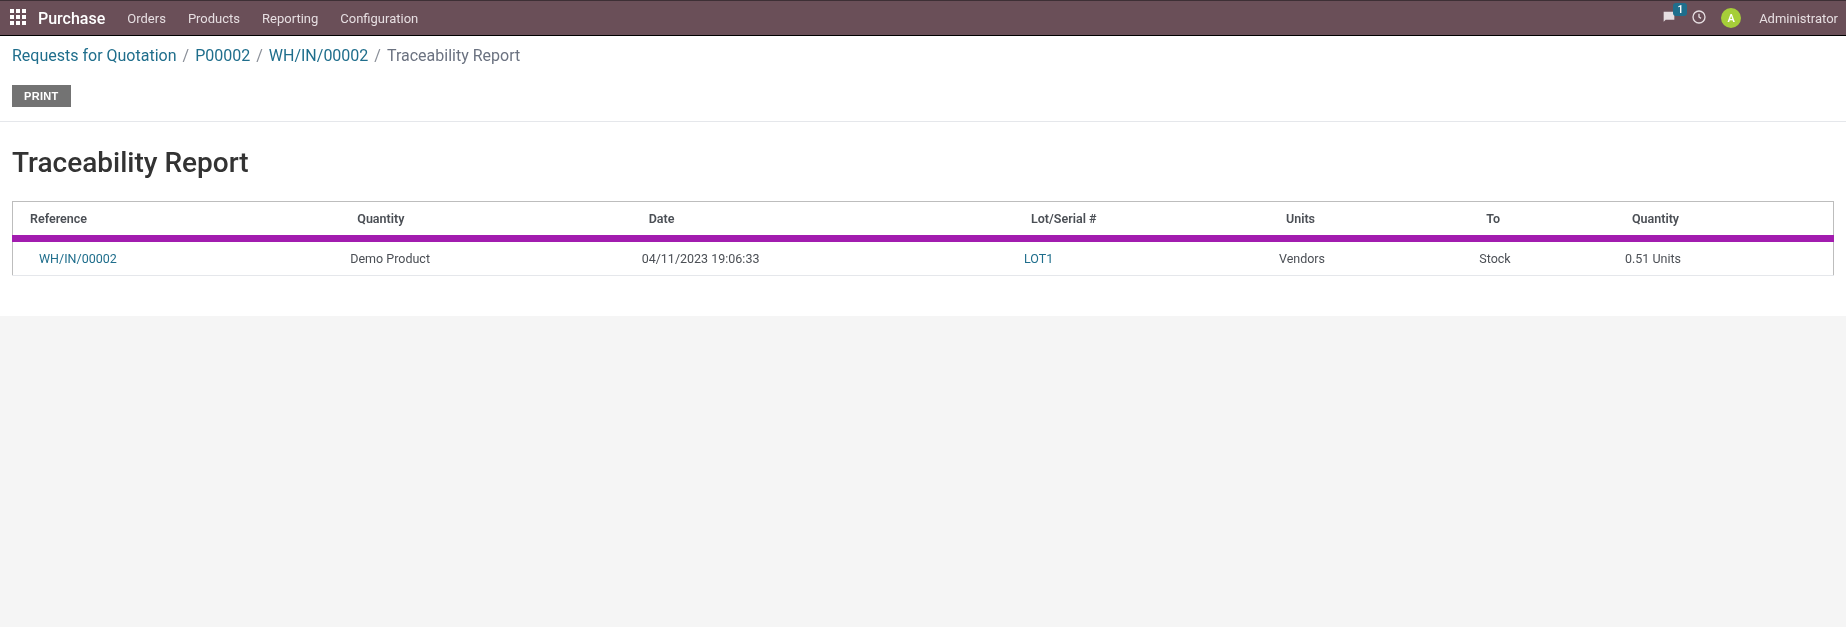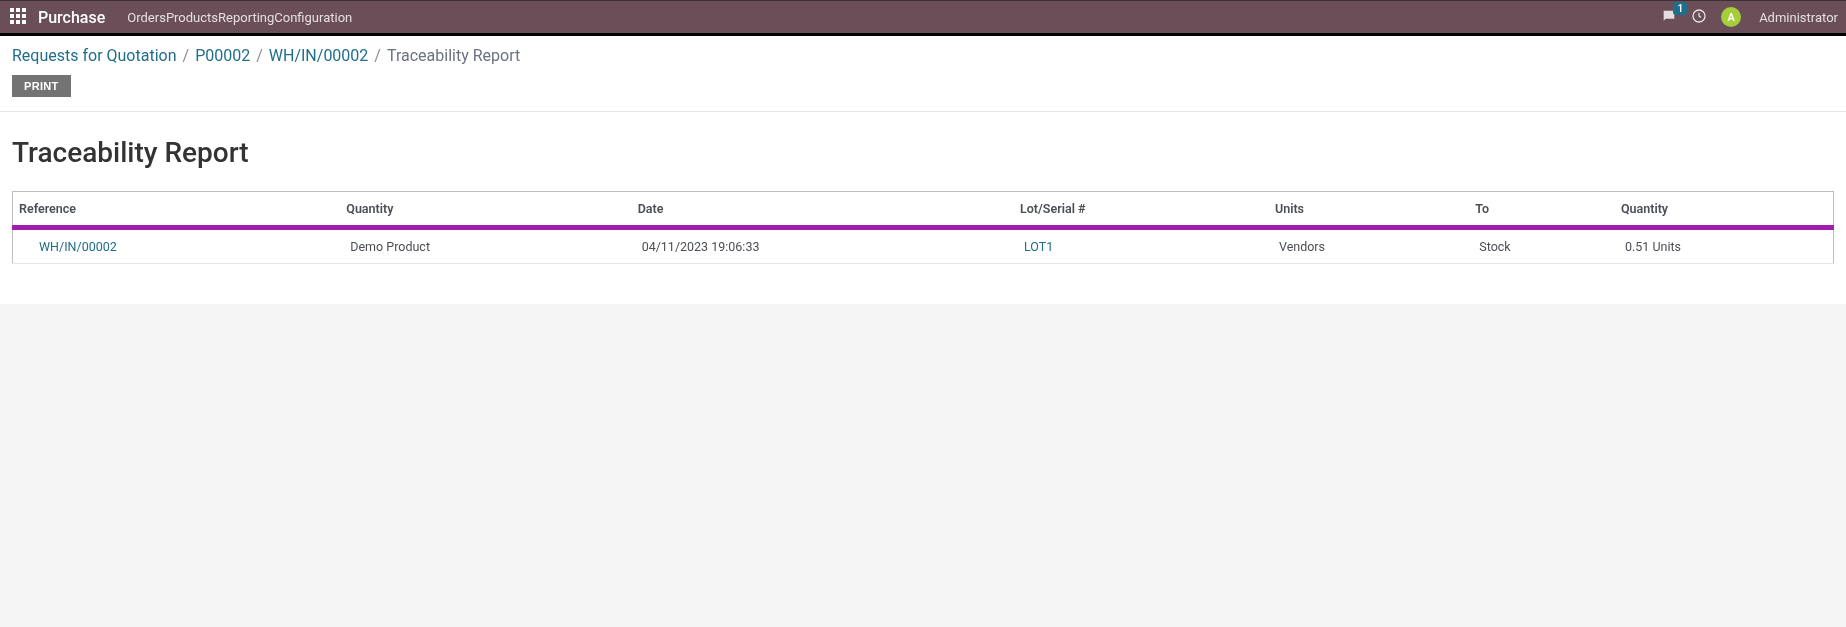--- a/index.html
+++ b/index.html
@@ -12,41 +12,41 @@
     background: #f5f5f5;
   }
   .topbar {
     background: #6a4f58;
     color: #fff;
     display: flex;
     align-items: center;
     height: 36px;
     padding: 0 8px;
     border-top: 1px solid #3d2f35;
-    border-bottom: 3px solid #000000;
+    border-bottom: 1px solid #000000;
   }
   .apps-icon {
     width: 18px; height: 18px;
     display: grid;
     grid-template-columns: repeat(3, 4px);
     grid-template-rows: repeat(3, 4px);
     gap: 2px;
     margin-right: 10px;
     margin-left: 2px;
     cursor: pointer;
   }
   .apps-icon span { background: #fff; width: 4px; height: 4px; }
   .brand {
     font-size: 16px;
     font-weight: 500;
     color: #fff;
     margin-right: 22px;
     cursor: pointer;
   }
-  .nav-items { display: flex; }
+  .nav-items { display: flex; gap: 22px; }
   .nav-item { color: #e6dee1; cursor: pointer; font-size: 13px; }
   .topbar-right { margin-left: auto; display: flex; align-items: center; gap: 14px; }
   .chat-wrap { position: relative; display: flex; align-items: center; cursor: pointer; }
   .chat-icon svg { width: 16px; height: 16px; fill: #e6dee1; }
   .chat-badge {
     position: absolute;
     top: -6px; right: -10px;
     background: #1f6e8c;
     color: #fff;
     font-size: 10px;
@@ -64,21 +64,21 @@
     display: flex; align-items: center; justify-content: center;
     font-size: 11px; font-weight: 600;
   }
   .username { color: #e6dee1; font-size: 13px; margin-left: 12px; }
 
   .subheader {
     background: #fff;
     padding: 10px 12px 14px 12px;
     border-bottom: 1px solid #e5e7eb;
   }
-  .breadcrumb { font-size: 16px; display: flex; flex-wrap: wrap; gap: 6px; align-items: center; margin-bottom: 10px; }
+  .breadcrumb { font-size: 16px; display: flex; flex-wrap: wrap; gap: 6px; align-items: center; margin-bottom: 20px; }
   .crumb-link { color: #1f6e8c; cursor: pointer; }
   .crumb-sep { color: #8a8f98; }
   .crumb-active { color: #6b7280; }
 
   .print-btn {
     background: #737373;
     color: #fff;
     border: none;
     padding: 5px 12px;
     font-size: 11px;
@@ -107,22 +107,22 @@
   table.trace {
     width: 100%;
     border-collapse: collapse;
     border: 1px solid #bdbdbd;
   }
   table.trace thead th {
     text-align: left;
     font-weight: 600;
     font-size: 12.5px;
     color: #4b4f55;
-    padding: 9px 6px;
-    border-bottom: 5px solid #a21caf;
+    padding: 9px 17px;
+    border-bottom: 7px solid #a21caf;
     background: #fff;
   }
   table.trace tbody td {
     padding: 9px 10px;
     font-size: 12.5px;
     color: #4b4f55;
     border-bottom: 1px solid #e5e7eb;
     background: #fff;
   }
   .cell-ref { padding-left: 26px !important; }

